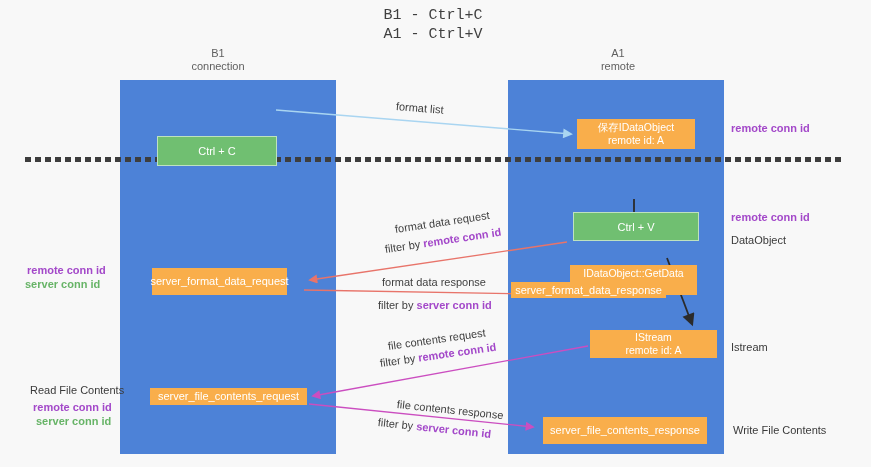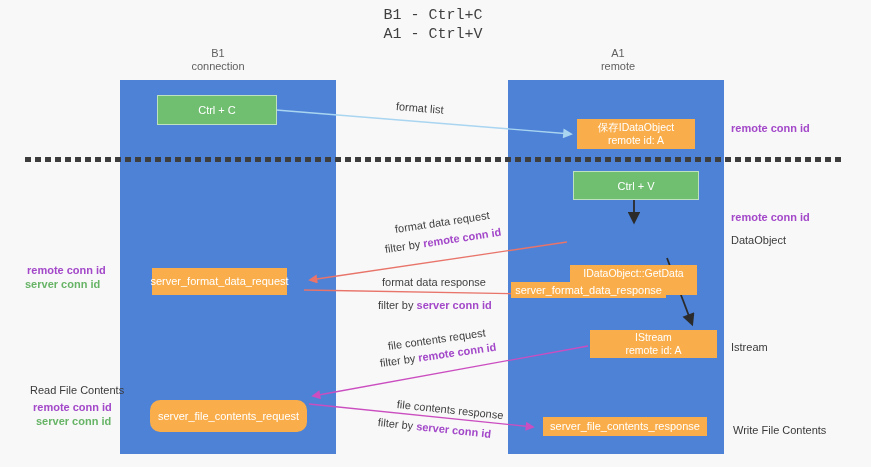--- a/index.html
+++ b/index.html
@@ -25,21 +25,21 @@
   }
   .dashed-divider{
     position:absolute;left:25px;top:157px;width:820px;height:5px;
     background:repeating-linear-gradient(90deg,#3d3d3d 0 6px,transparent 6px 10px);
   }
   .arrow-layer{position:absolute;left:0;top:0;width:871px;height:467px;pointer-events:none;}
   .box{
     position:absolute;display:flex;flex-direction:column;align-items:center;
     justify-content:center;text-align:center;color:#fff;
   }
-  .box-green{background:#70bf71;border:1px solid rgba(255,255,255,.55);font-size:11px;}
+  .box-green{background:#70bf71;border:1px solid rgba(255,255,255,.55);font-size:11px;margin-top:41px;}
   .box-orange{background:#f9ae4b;font-size:10.5px;line-height:13px;}
   .box-orange.single{font-size:11px;}
   .edge-label{
     position:absolute;font-size:11px;color:#3f3f3f;white-space:nowrap;
     transform-origin:left center;
   }
   .side-label{
     position:absolute;font-size:11px;white-space:nowrap;color:#3a3a3a;
   }
   .purple{color:#a348c9;font-weight:bold;}
@@ -117,25 +117,25 @@
 
   <div class="box box-orange single" style="left:511px;top:282px;width:155px;height:16px;">
     <div>server_format_data_response</div>
   </div>
 
   <div class="box box-orange" style="left:590px;top:330px;width:127px;height:28px;">
     <div>IStream</div>
     <div>remote id: A</div>
   </div>
 
-  <div class="box box-orange single" style="left:150px;top:400px;width:157px;height:32px;border-radius:10px;">
+  <div class="box box-orange single" style="left:150px;top:388px;width:157px;height:17px;">
     <div>server_file_contents_request</div>
   </div>
 
-  <div class="box box-orange single" style="left:543px;top:417px;width:164px;height:19px;text-align:center;">
+  <div class="box box-orange single" style="left:543px;top:417px;width:164px;height:27px;text-align:center;">
     <div>server_file_contents_response</div>
   </div>
 
   <div class="edge-label" style="left:396px;top:100px;transform:rotate(4.6deg);">format list</div>
 
   <div class="edge-label" style="left:395px;top:223px;transform:rotate(-8.5deg);">format data request</div>
   <div class="edge-label" style="left:385px;top:243px;transform:rotate(-8.5deg);">
     <span>filter by </span><span class="purple">remote conn id</span>
   </div>
 

